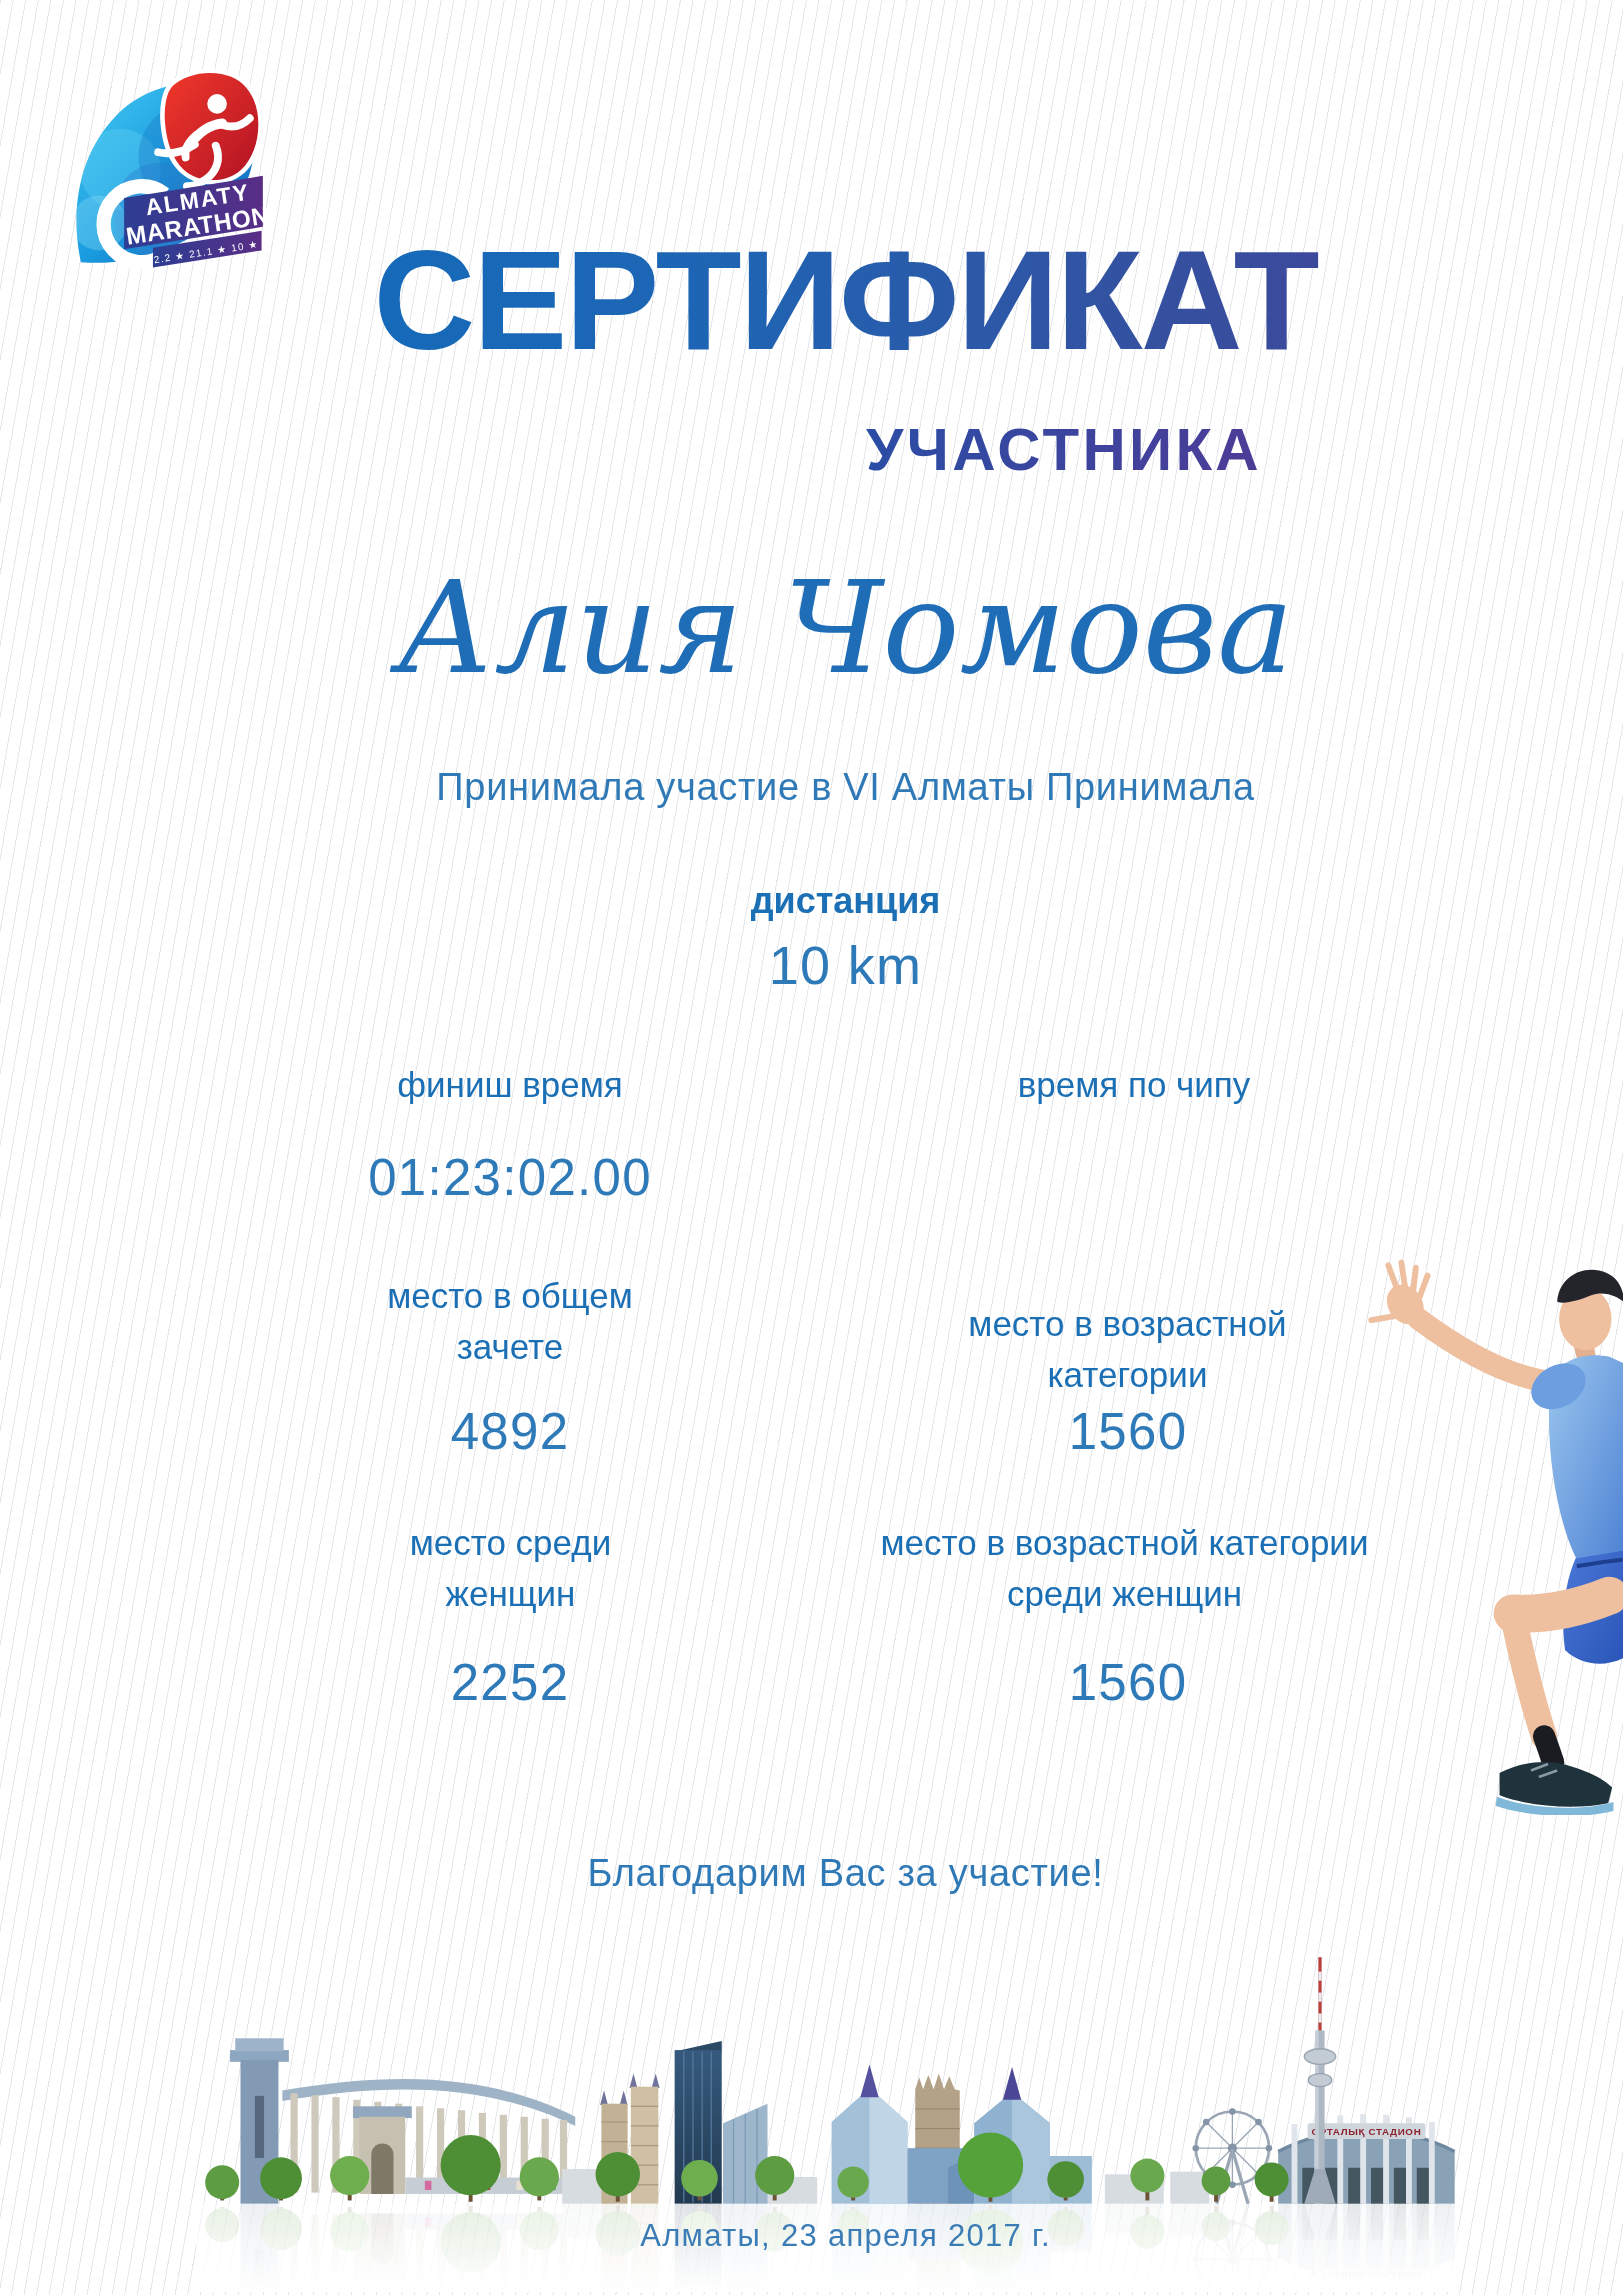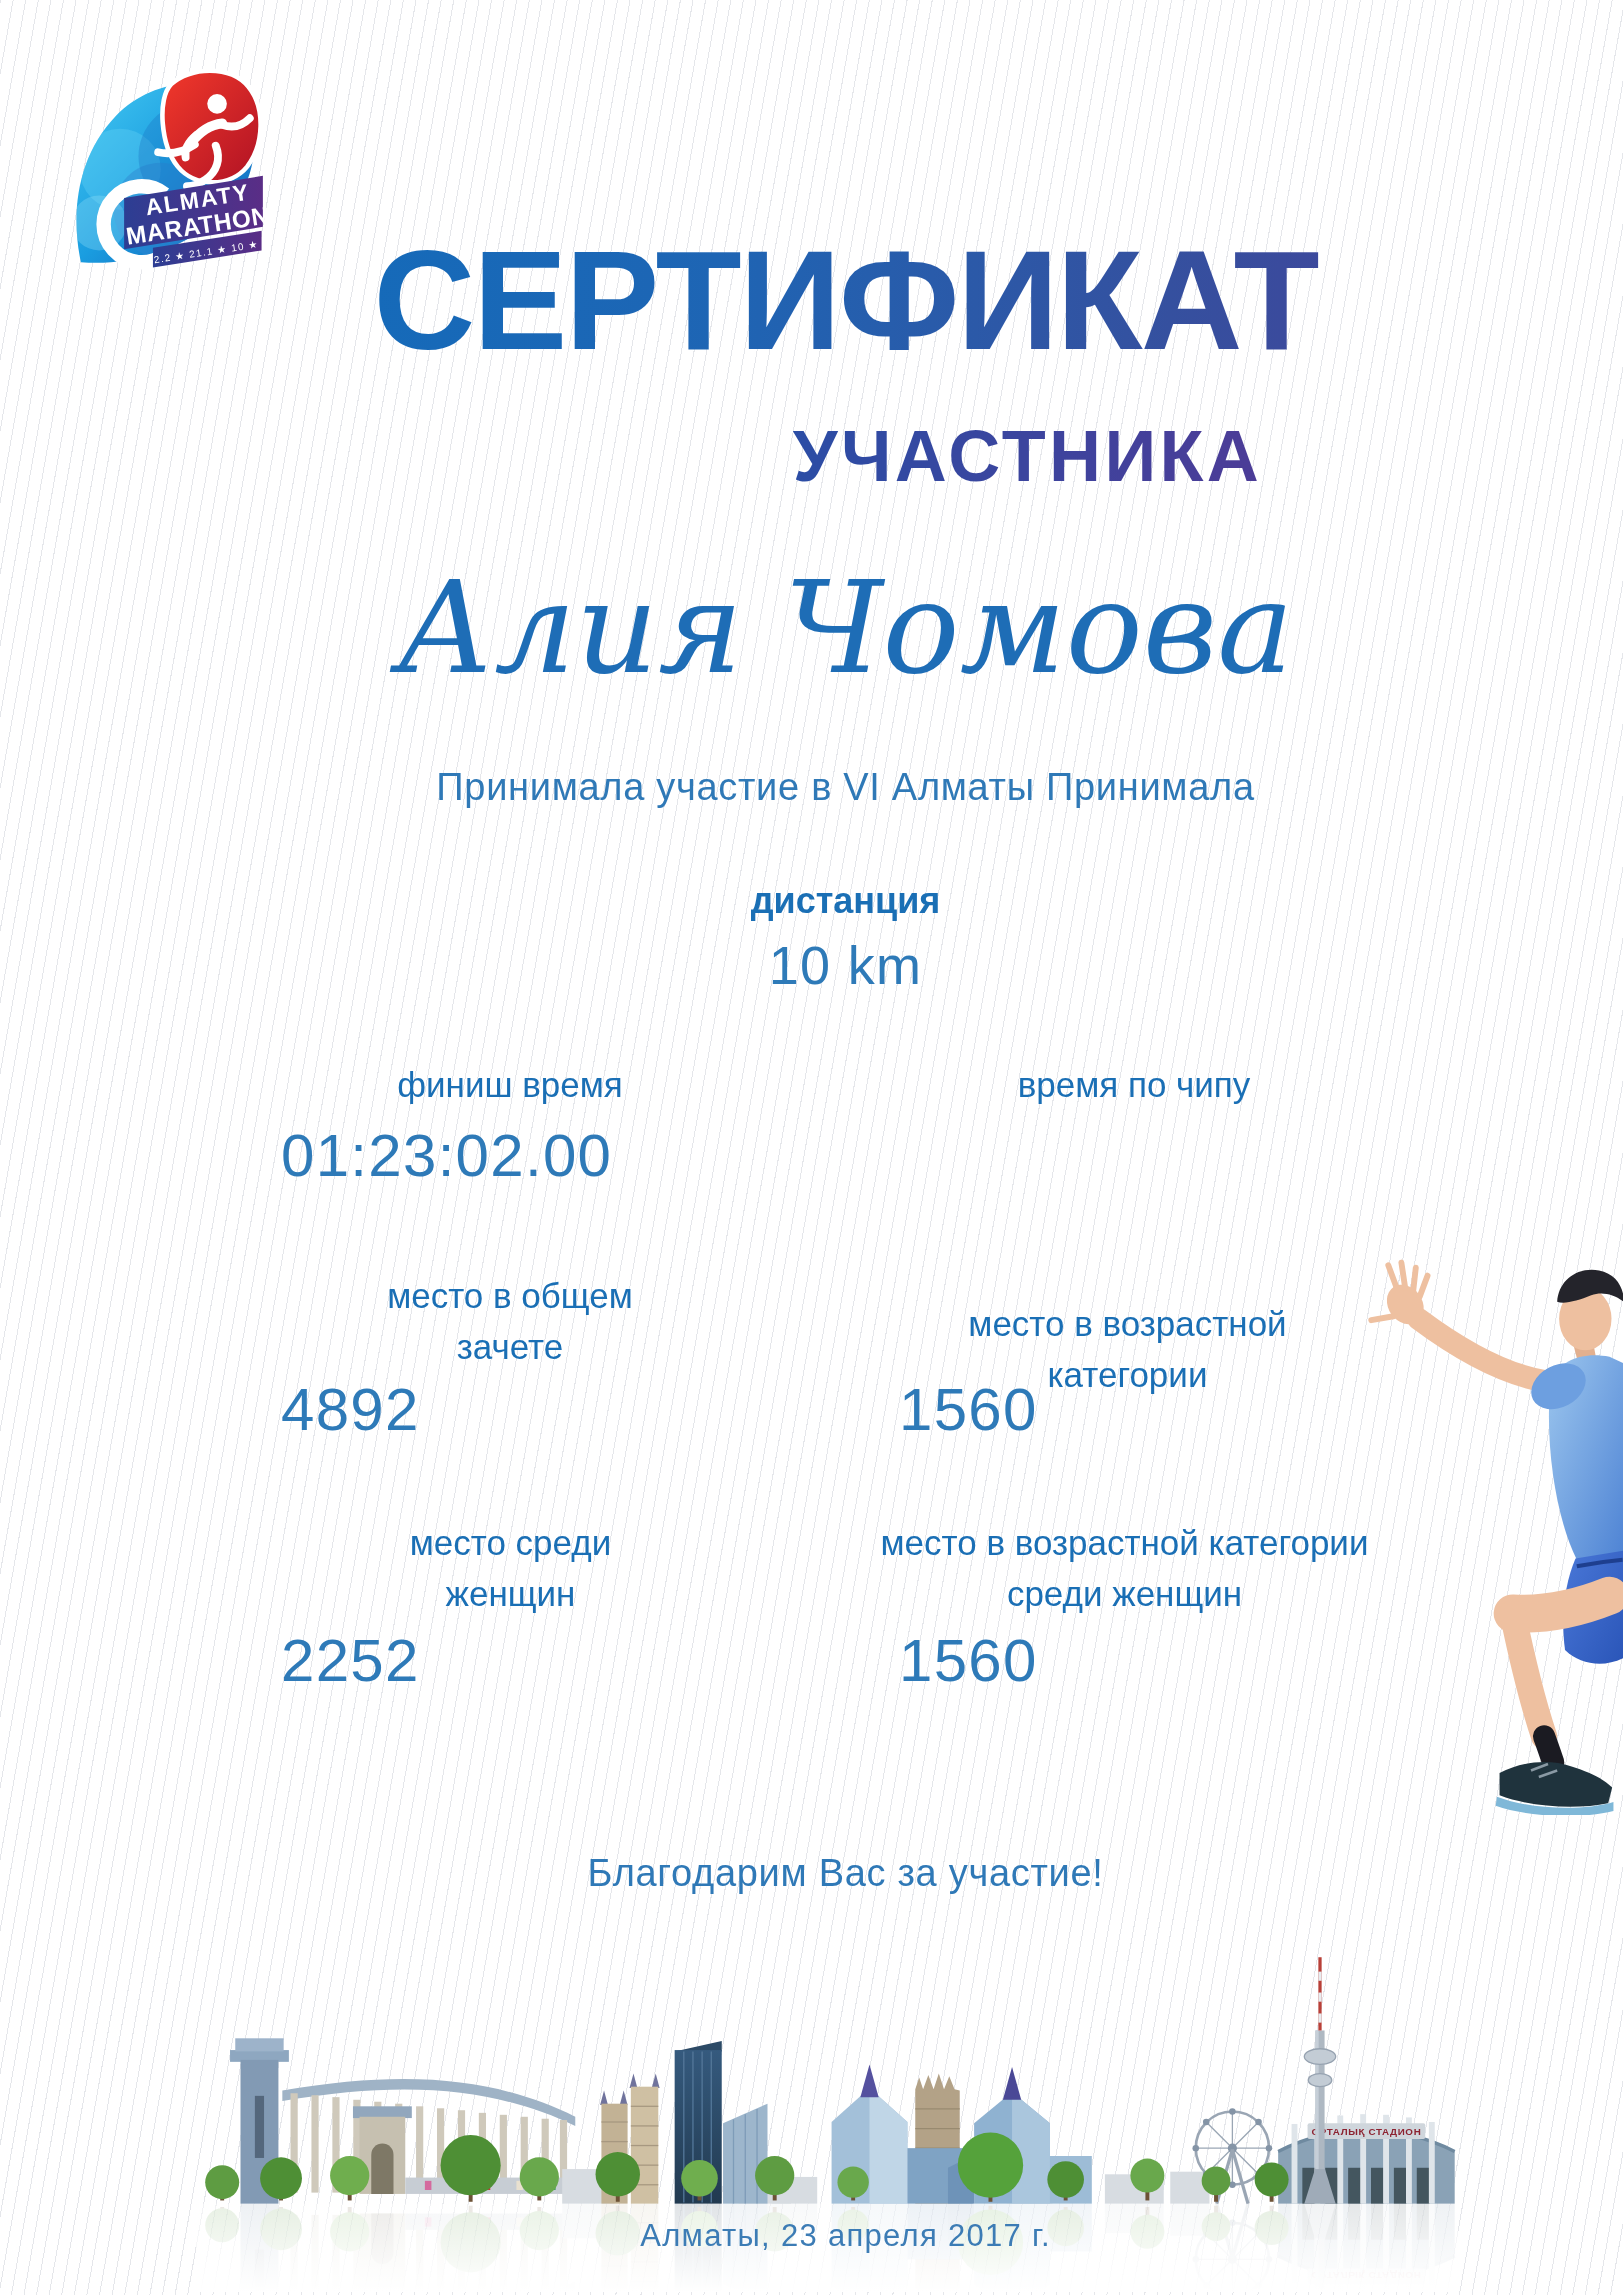--- a/index.html
+++ b/index.html
@@ -14,35 +14,35 @@
 
   .logo-box { left:58px; top:58px; width:216px; height:216px; }
 
   .cert-title {
     top:230px; font-size:141px; font-weight:700; letter-spacing:-2px; line-height:1;
     background:linear-gradient(90deg,#0d6fbe 0%, #1e65b4 42%, #35509f 70%, #4b3a96 100%);
     -webkit-background-clip:text; background-clip:text; color:transparent;
   }
   .cert-title-inner { display:inline-block; }
   .cert-subtitle {
-    top:420px; right:361px; font-size:72px; font-weight:700; letter-spacing:3.3px; line-height:1;
+    top:420px; right:361px; font-size:60px; font-weight:700; letter-spacing:3.3px; line-height:1;
     background:linear-gradient(90deg,#2b4da5 0%, #4c3c97 100%);
     -webkit-background-clip:text; background-clip:text; color:transparent;
   }
   .participant-name {
     top:548px; font-family:"DejaVu Serif", serif; font-style:italic;
     font-size:128px; color:#1e6db6; line-height:1.25; font-weight:400;
   }
   .participation-line { top:766px; font-size:38px; font-weight:300; color:#2f79b7; letter-spacing:0.7px; }
 
   .dist-label { top:880px; font-size:36px; font-weight:700; color:#1a6fb5; }
   .dist-value { top:934px; font-size:54px; font-weight:300; color:#2e7ab8; letter-spacing:1.3px; }
 
   .stat-lbl { font-size:35px; font-weight:400; color:#1a6fb5; text-align:center; line-height:51px; }
-  .stat-val { font-size:60px; font-weight:300; color:#2e7ab8; letter-spacing:1.3px; }
+  .stat-val { font-size:51px; font-weight:300; color:#2e7ab8; text-align:center; letter-spacing:1.3px;margin-top:27px; }
   .lbl0 { left:281px;  top:1059px; width:458px; }
   .lbl1 { left:905px; top:1059px; width:458px; }
   .lbl2 { left:340px;  top:1270px; width:340px; }
   .lbl3 { left:925px; top:1270px; width:405px;margin-top:28px; }
   .lbl4 { left:386px;  top:1517px; width:249px; }
   .lbl5 { left:876px; top:1517px; width:497px; }
   .val0 { left:281px;  top:1121px; width:458px; }
   .val1 { left:899px; top:1121px; width:458px; }
   .val2 { left:281px;  top:1375px; width:458px; }
   .val3 { left:899px; top:1375px; width:458px; }

